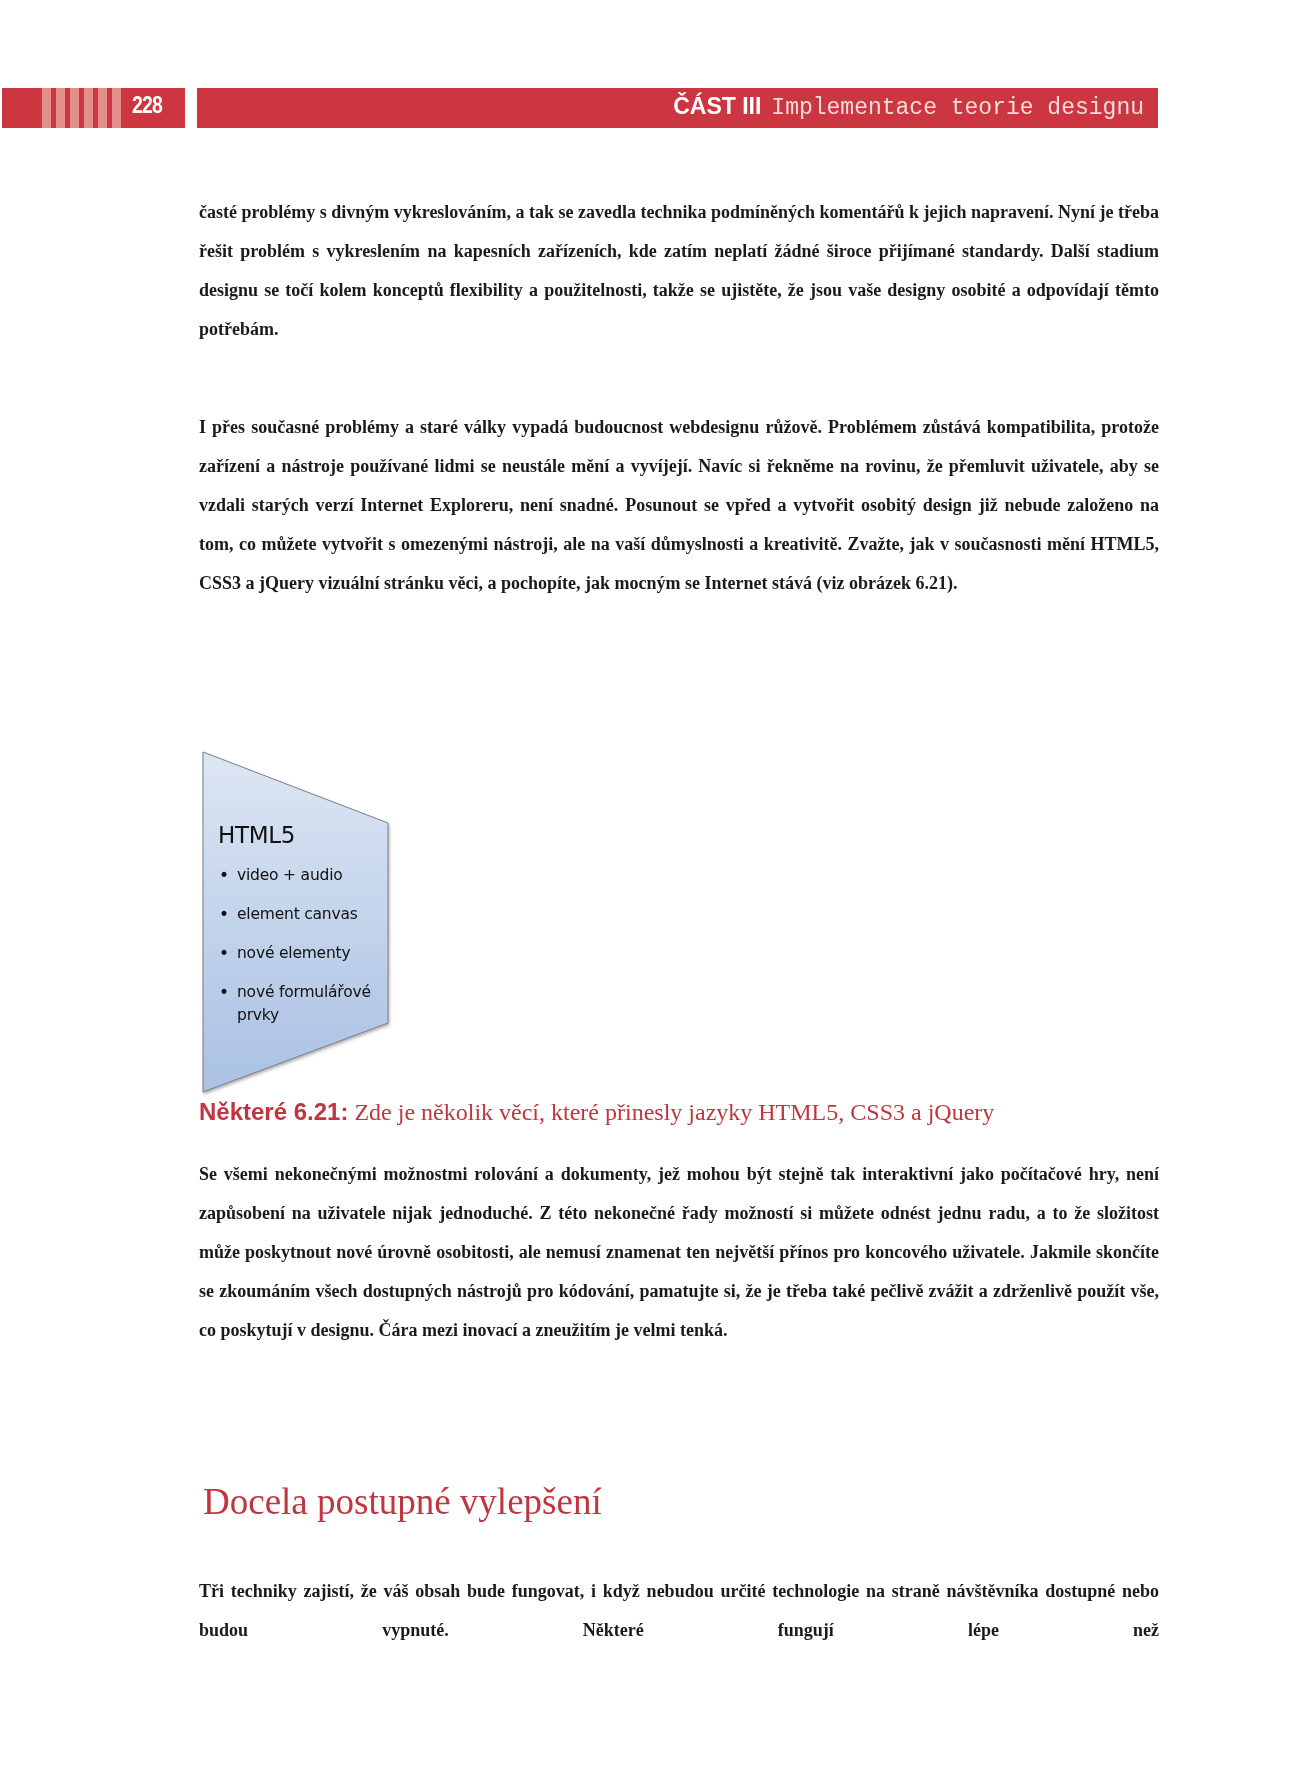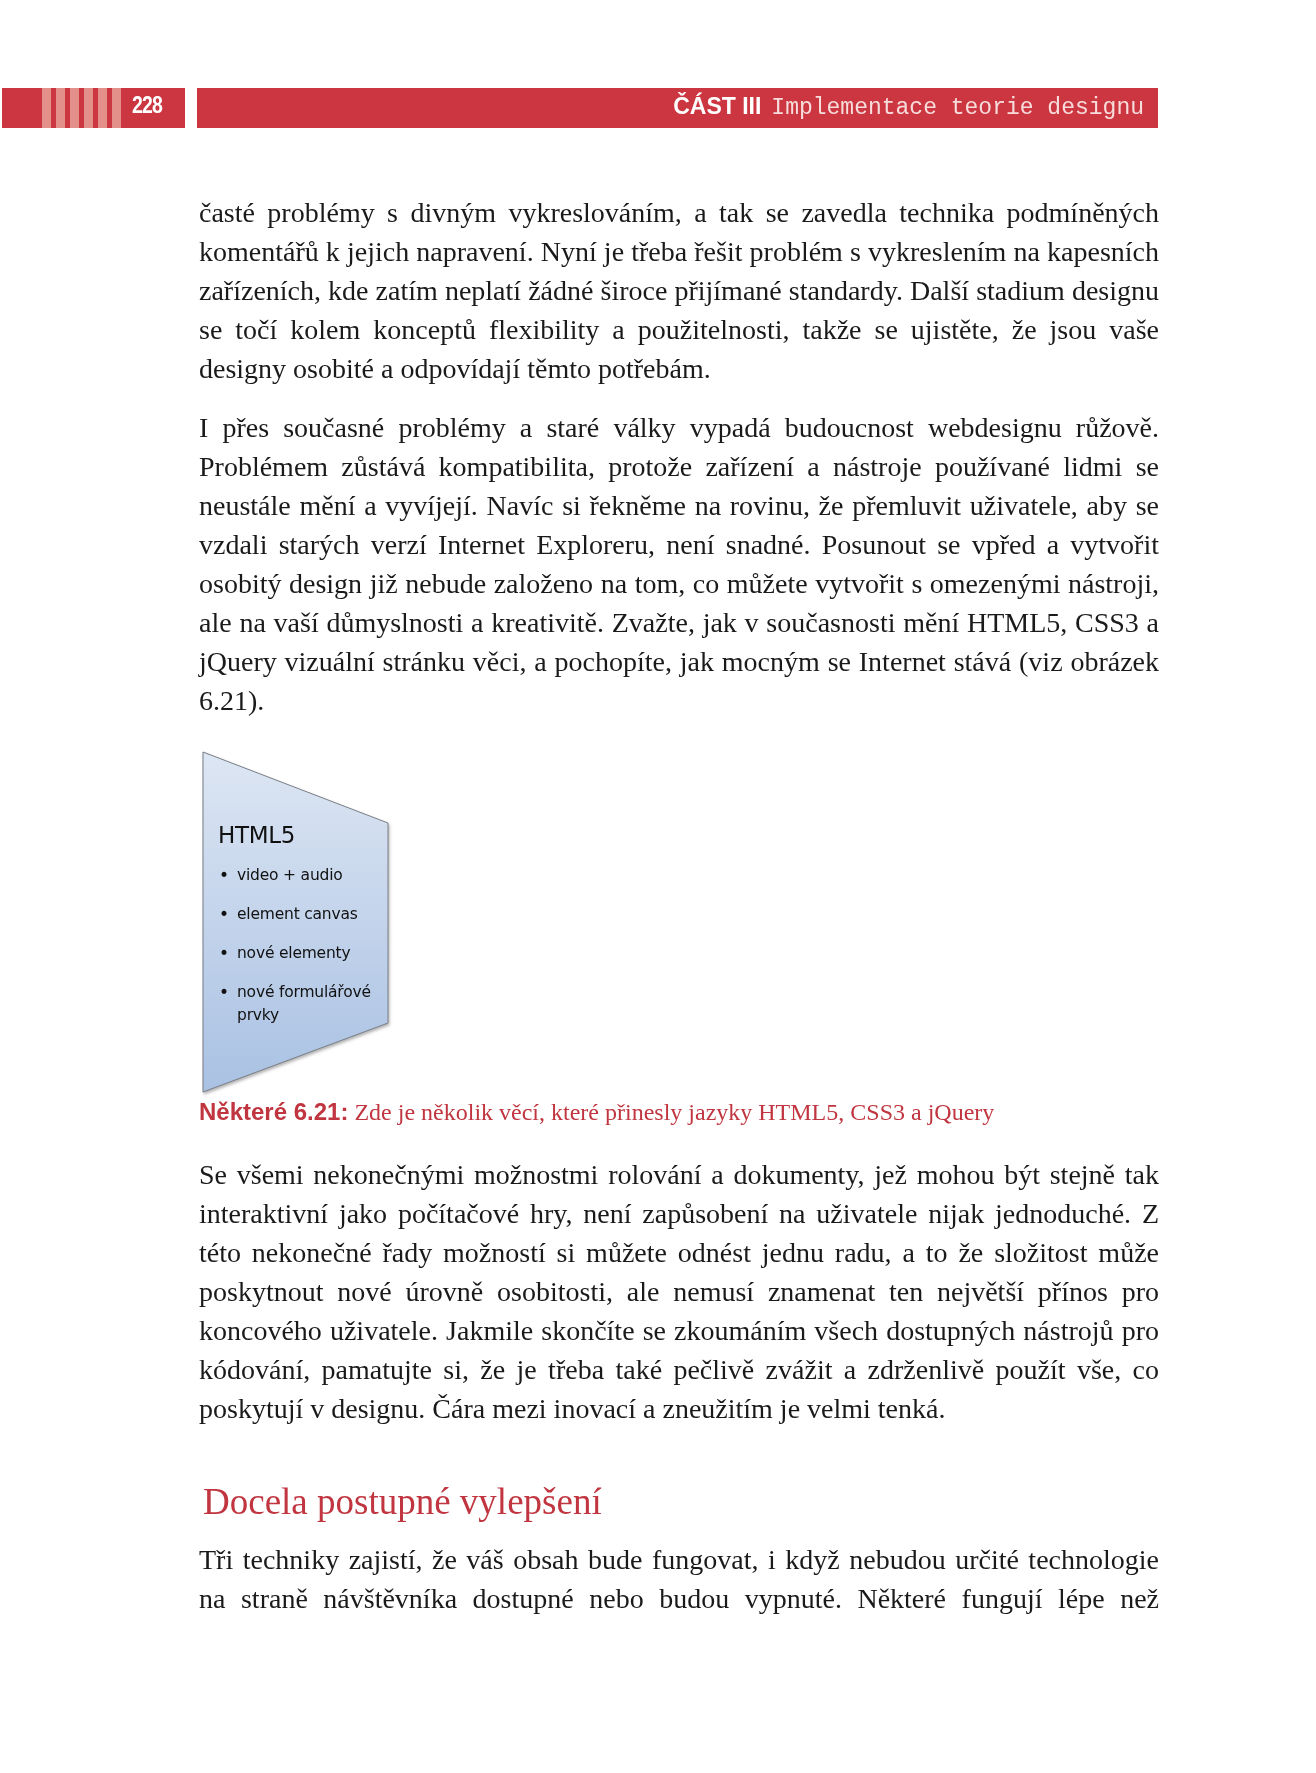--- a/index.html
+++ b/index.html
@@ -4,21 +4,21 @@
   <style>
     html, body { margin: 0; padding: 0; background: #ffffff; }
     body { width: 1316px; height: 1773px; position: relative; overflow: hidden; }
     .hdr-left { position: absolute; left: 2px; top: 88px; width: 183px; height: 40px; background: #cc3640; }
     .stripe { position: absolute; top: 0; height: 40px; background: #e3908a; }
     .page-num { position: absolute; left: 130px; top: 4px; color: #ffffff; font-family: "Liberation Sans", sans-serif; font-weight: bold; font-size: 23px; letter-spacing: -1px; transform: scaleX(0.85); transform-origin: left center; }
     .hdr-right { position: absolute; left: 197px; top: 88px; width: 961px; height: 40px; background: #cc3640; }
     .hdr-title { position: absolute; right: 14px; top: 5px; color: #ffffff; font-family: "Liberation Sans", sans-serif; font-size: 23px; white-space: nowrap; }
     .hdr-part { font-weight: bold; margin-right: 10px; }
     .hdr-chap { font-weight: normal; color: #f7dcdc; font-family: Liberation Mono, monospace; }
-    .text-col { position: absolute; left: 199px; width: 960px; font-family: "Liberation Serif", serif; font-size: 28px; line-height: 39px; color: #1a1a1a; text-align: justify; }
+    .text-col { position: absolute; left: 199px; width: 960px; font-family: "Liberation Serif", serif; font-size: 18px; line-height: 39px; color: #1a1a1a; text-align: justify; font-weight: bold; }
     .p { margin: 0; }
     .caption { position: absolute; left: 199px; top: 1098px; font-family: "Liberation Serif", serif; font-size: 24px; color: #c0353f; white-space: nowrap; }
     .caption-label { font-family: "Liberation Sans", sans-serif; font-weight: bold; }
     .heading { position: absolute; left: 199px; top: 1476px; font-family: "Liberation Serif", serif; font-size: 37px; color: #c0353f; margin: 4px; font-weight: normal; }
     .diagram { position: absolute; left: 200px; top: 738px; width: 600px; height: 345px; }
     .shape { position: absolute; top: 12px; width: 156px; height: 345px; }
     .shape svg { position: absolute; left: 0; top: 0; }
     .shape-content { position: absolute; left: 16px; top: 72px; width: 165px; font-family: "DejaVu Sans", sans-serif; color: #111; }
     .shape-title { font-size: 23px; margin: 0 0 9px 0; letter-spacing: -0.3px; }
     .shape-list { list-style: none; margin: 0; padding: 0; }
@@ -85,15 +85,15 @@
 <div class="caption">
   <span class="caption-label">Některé 6.21:</span><span> Zde je několik věcí, které přinesly jazyky HTML5, CSS3 a jQuery</span>
 </div>
 
 <div class="text-col" style="top:1155px">
   <p class="p">Se všemi nekonečnými možnostmi rolování a dokumenty, jež mohou být stejně tak interaktivní jako počítačové hry, není zapůsobení na uživatele nijak jednoduché. Z této nekonečné řady možností si můžete odnést jednu radu, a to že složitost může poskytnout nové úrovně osobitosti, ale nemusí znamenat ten největší přínos pro koncového uživatele. Jakmile skončíte se zkoumáním všech dostupných nástrojů pro kódování, pamatujte si, že je třeba také pečlivě zvážit a zdrženlivě použít vše, co poskytují v designu. Čára mezi inovací a zneužitím je velmi tenká.</p>
 </div>
 
 <h2 class="heading">Docela postupné vylepšení</h2>
 
-<div class="text-col" style="top:1540px">
+<div class="text-col" style="top:1572px">
   <p class="p" style="text-align-last: justify">Tři techniky zajistí, že váš obsah bude fungovat, i když nebudou určité technologie na straně návštěvníka dostupné nebo budou vypnuté. Některé fungují lépe než</p>
 </div>
 
 </body></html>

